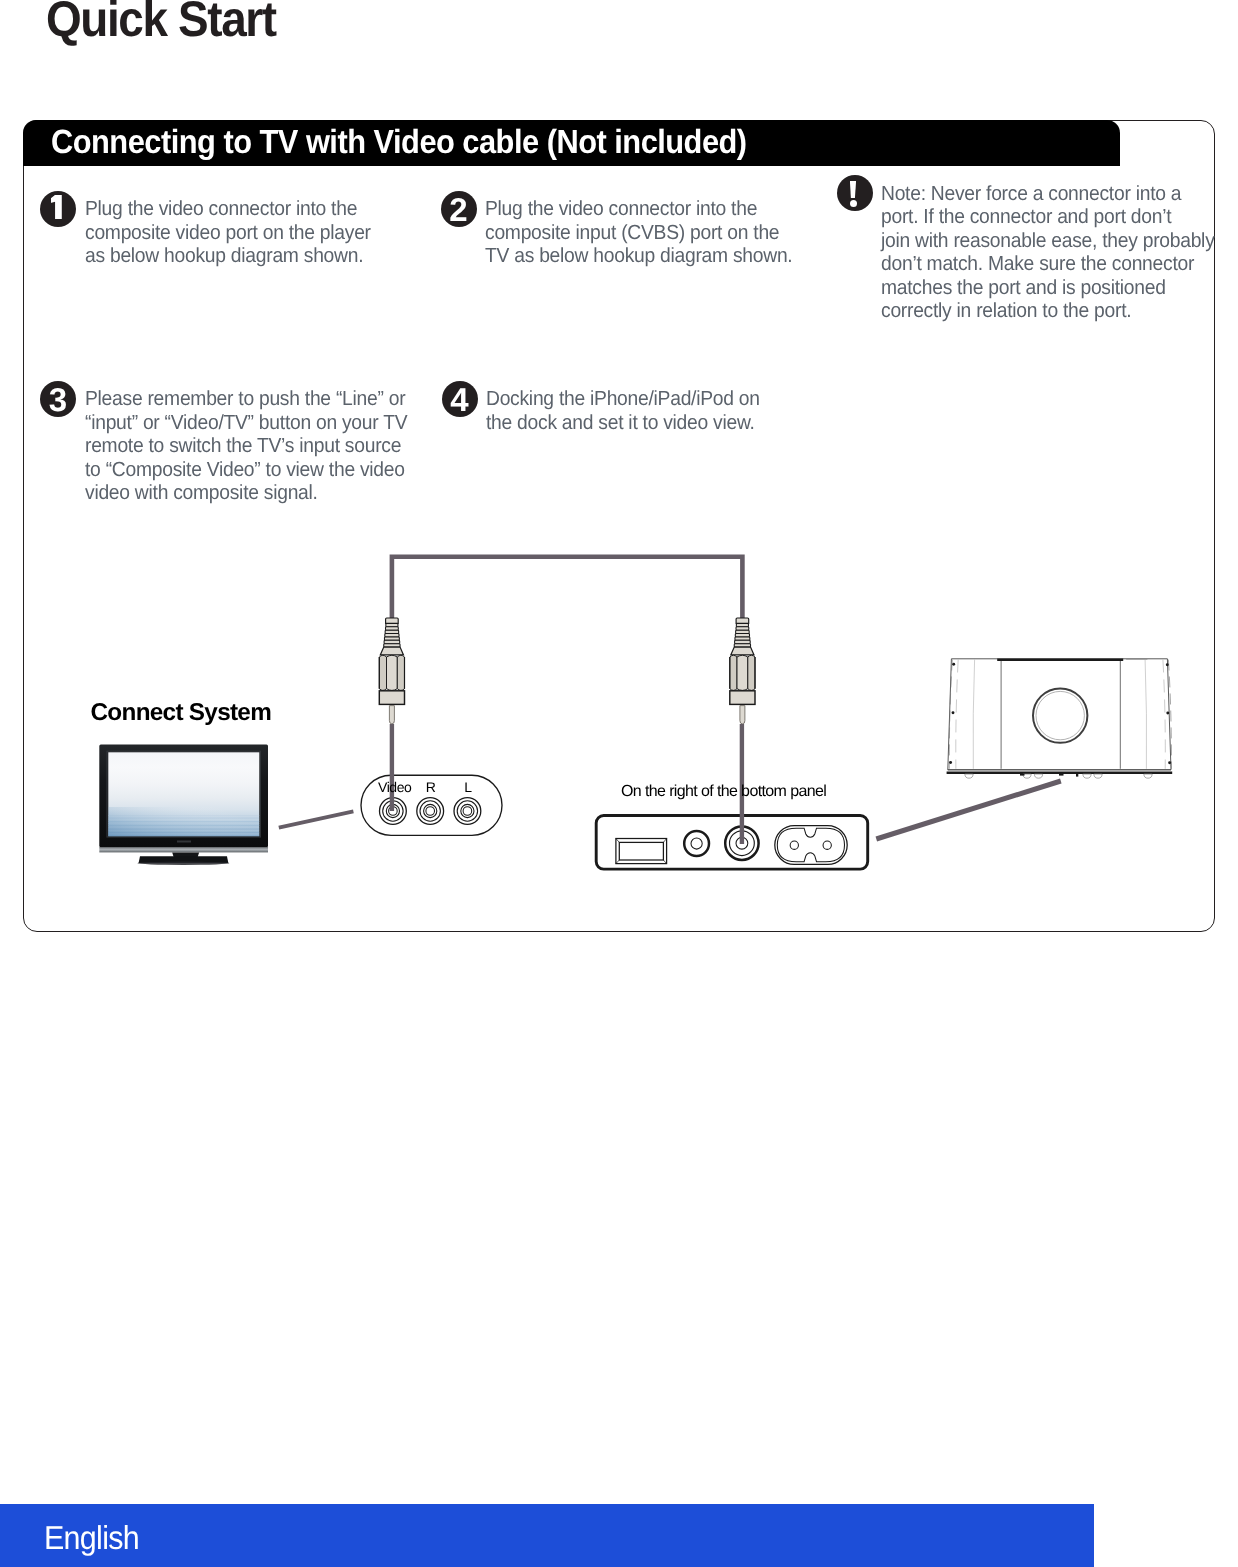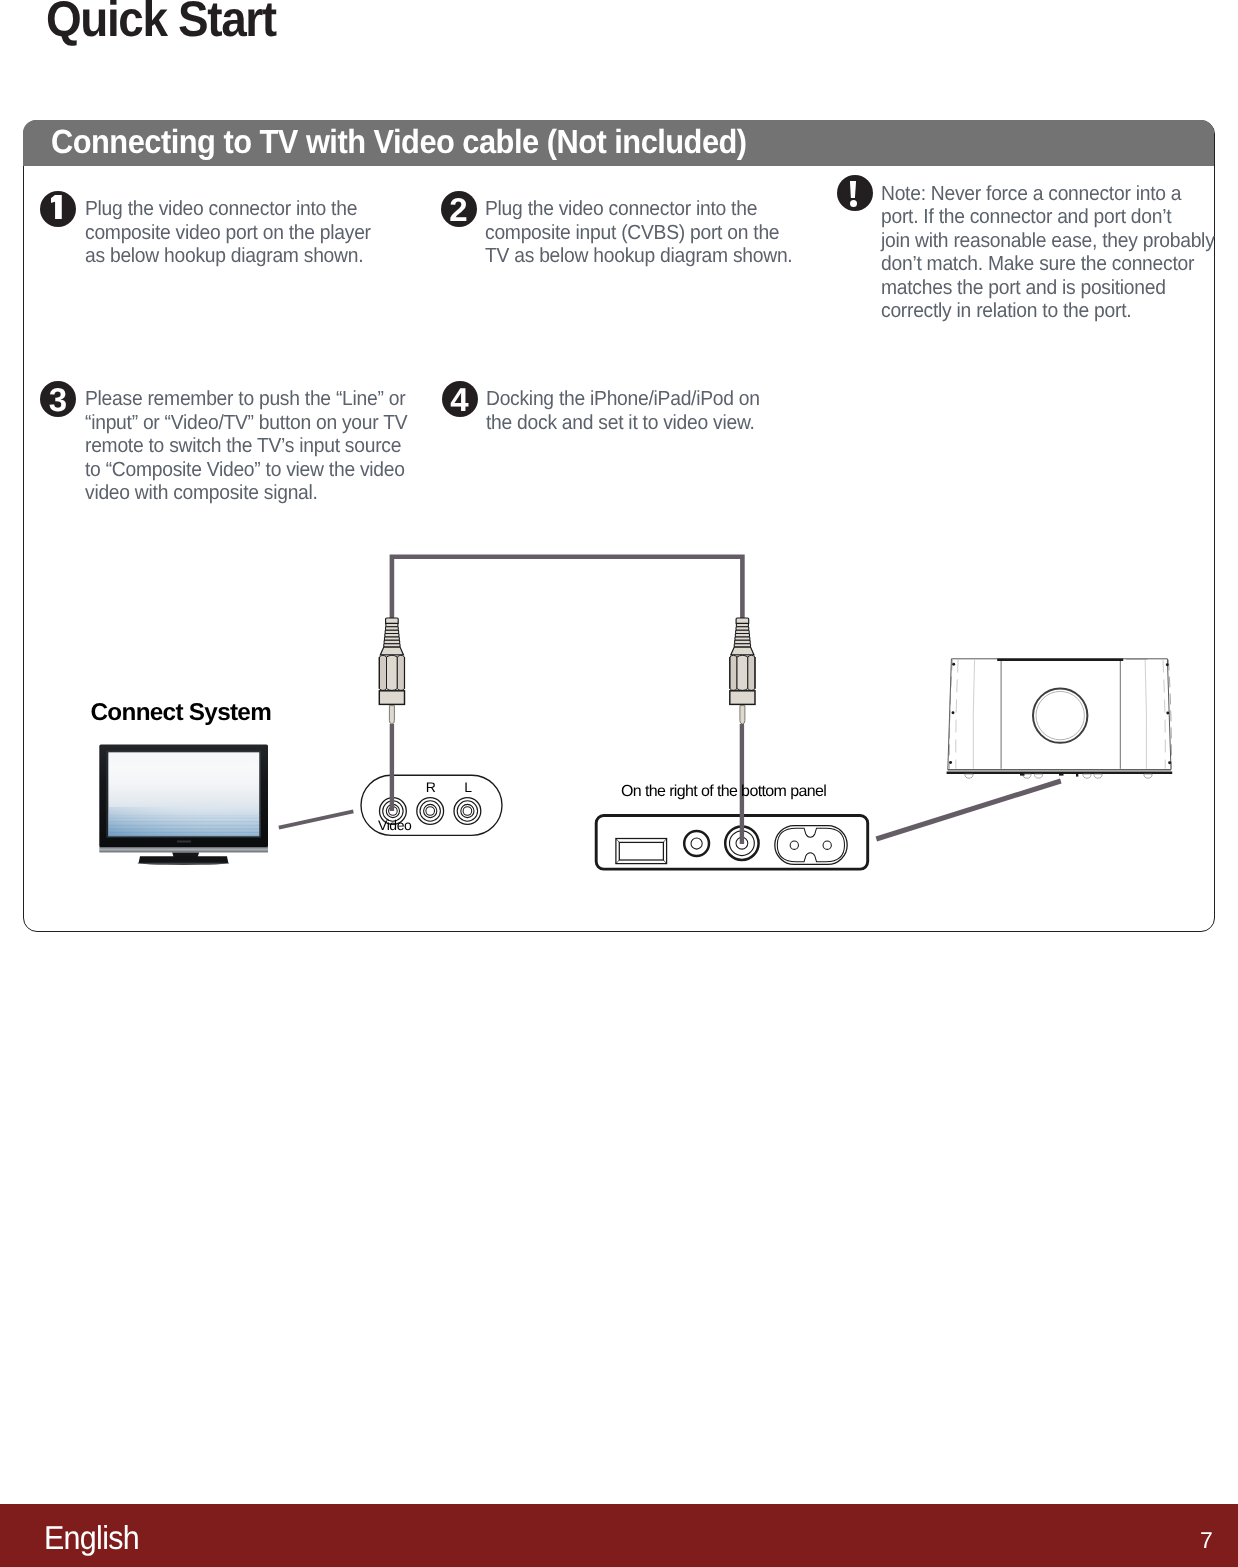--- a/index.html
+++ b/index.html
@@ -24,22 +24,22 @@
 
   
   .panel {
     position:absolute; left:23px; top:120px; width:1191.5px; height:811.5px;
     box-sizing:border-box;
     border:1.4px solid #231f20;
     border-radius:14px;
     background:#fff;
   }
   .panel-header {
-    position:absolute; left:-1.4px; top:-1.4px; width:1191px; height:46.8px;
-    background:#737373;
+    position:absolute; left:-1.4px; top:-1.4px; width:1097px; height:46.8px;
+    background:#000000;
     border-radius:13px 13px 0 0;
     box-sizing:border-box;
   }
   .panel-header-text {
     position:absolute; left:28px; top:4.2px;
     font-size:33.5px; font-weight:bold; color:#ffffff;
     letter-spacing:-0.55px; white-space:nowrap;
     transform:scaleX(0.9195); transform-origin:left center;
   }
 
@@ -72,22 +72,22 @@
   .step-text {
     position:absolute; left:44.5px; top:6.6px;
     font-size:20.5px; line-height:23.55px; color:#5b626b;
     letter-spacing:-0.28px; white-space:nowrap;
     transform:scaleX(0.9405); transform-origin:left top;
   }
   .step-text > div { white-space:nowrap; }
 
   
   .footer {
-    position:absolute; left:0; top:1504px; width:1238px; height:63px;
-    background:#7f1d1d;
+    position:absolute; left:0; top:1504px; width:1094px; height:63px;
+    background:#1d4ed8;
   }
   .footer-lang {
     position:absolute; left:44px; top:15px;
     font-size:33px; letter-spacing:-0.75px; color:#ffffff;
     transform:scaleX(0.923); transform-origin:left top;
   }
   .footer-page {
     position:absolute; left:1200px; top:22.5px;
     font-size:23px; letter-spacing:-0.5px; color:#ffffff;
   }
@@ -105,21 +105,21 @@
   }
   .bottom-panel-label {
     position:absolute; left:620px; top:782px;
     font-size:16px; color:#000000;
     letter-spacing:-0.62px; white-space:nowrap;
   }
   .jack-label {
     position:absolute; font-size:14px; color:#000000; letter-spacing:-0.45px;
     white-space:nowrap; text-align:center;
   }
-  .jl-video { left:377px; top:778px;margin-top:38px; }
+  .jl-video { left:377px; top:778px; }
   .jl-r     { left:424.8px; top:778px; }
   .jl-l     { left:463.3px; top:778px; }
 </style>
 </head>
 <body>
 
 <div id="page">
 
   <div class="page-title">Quick Start</div>
 

